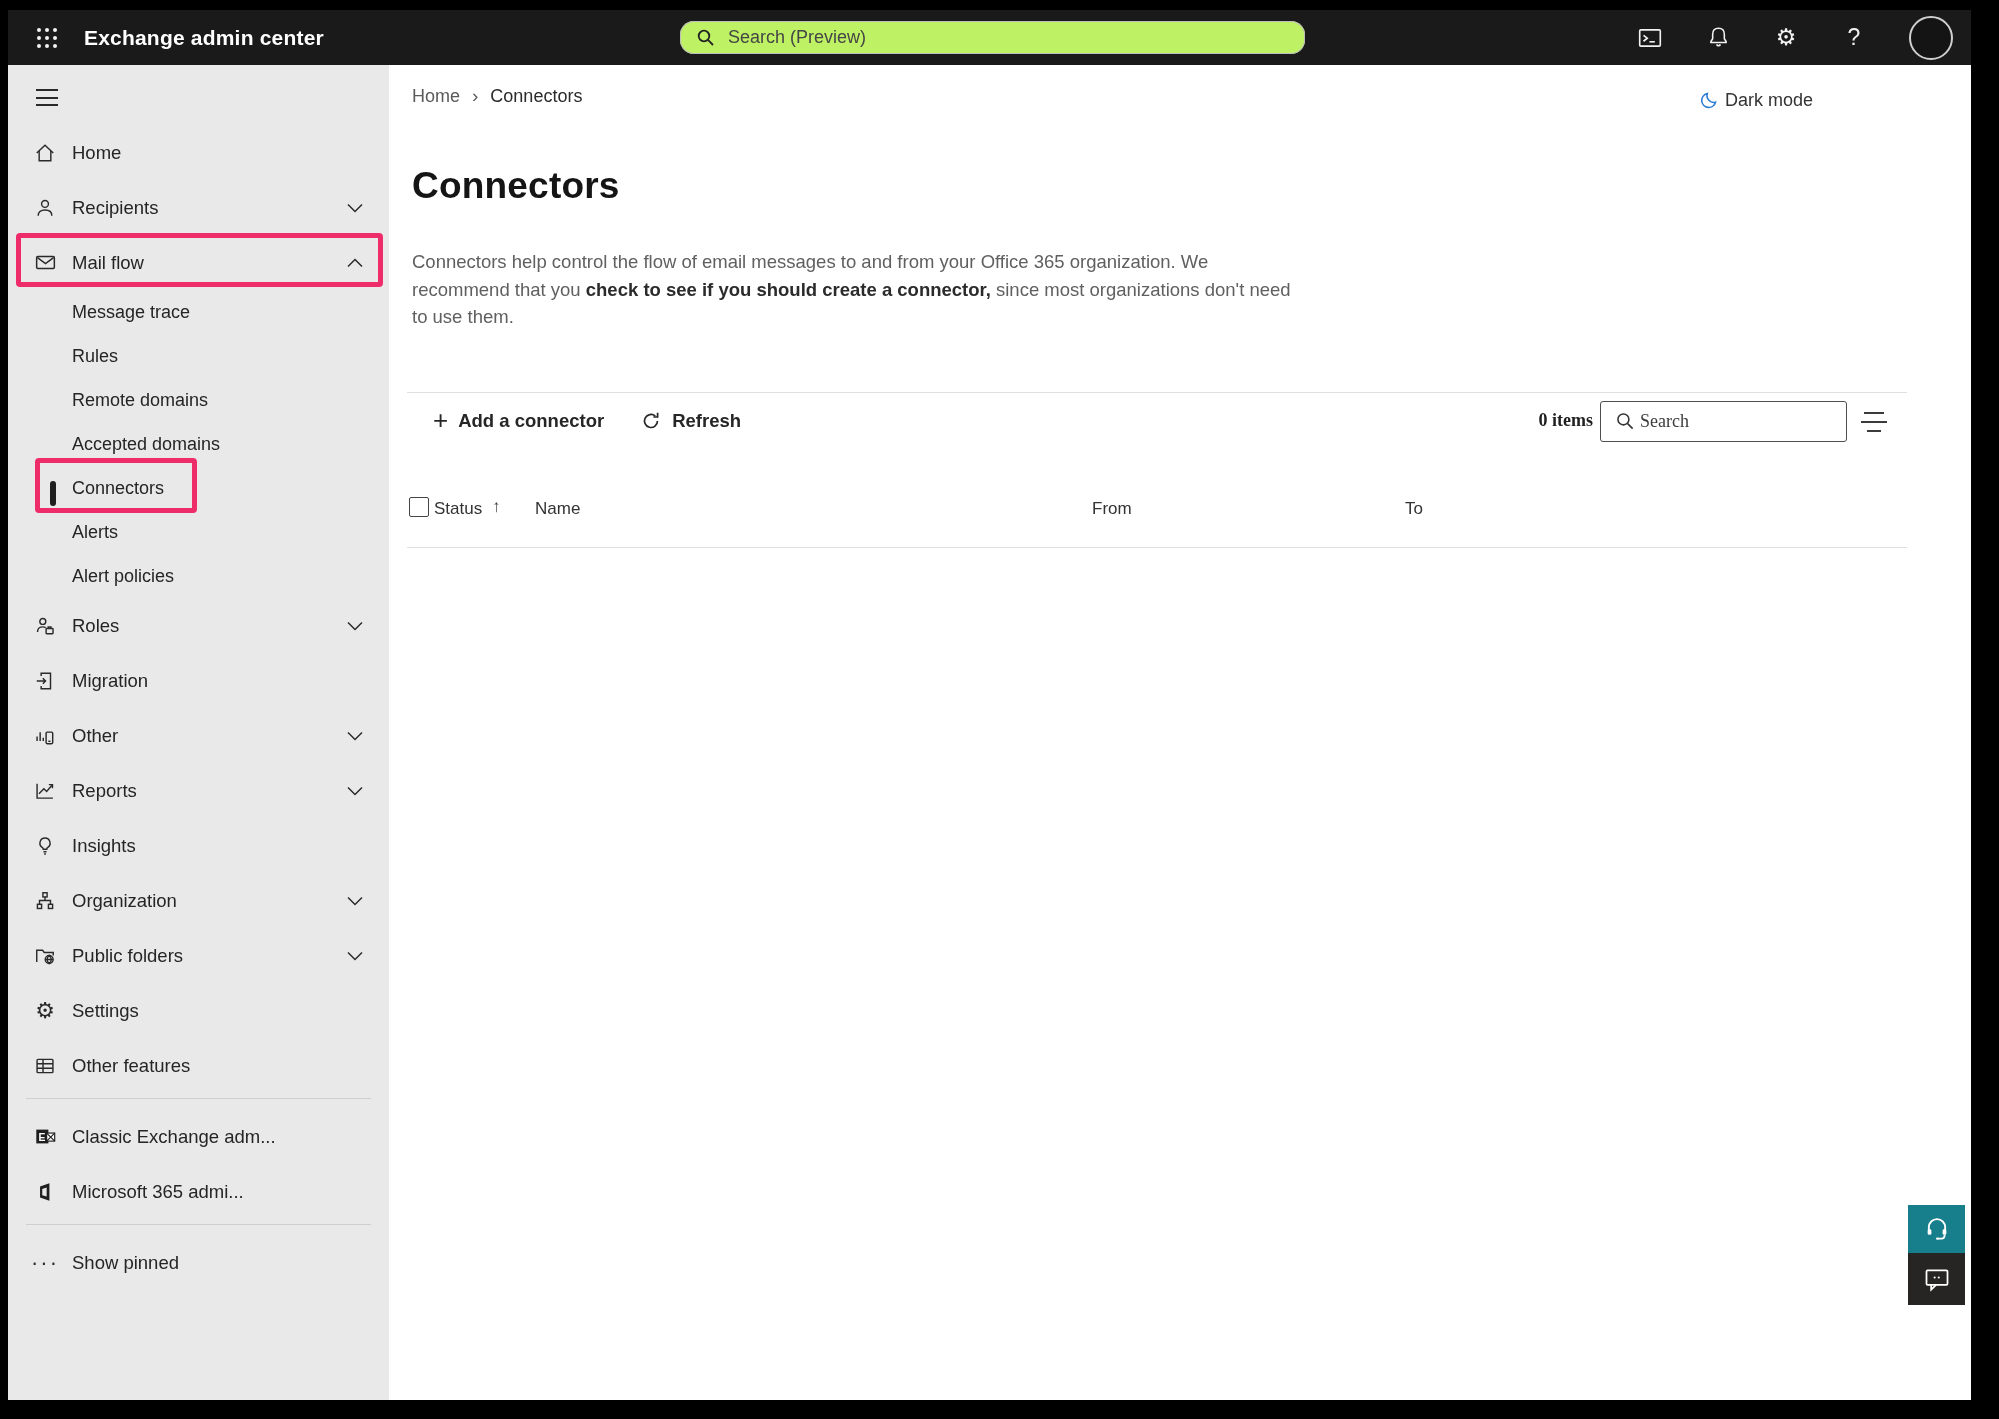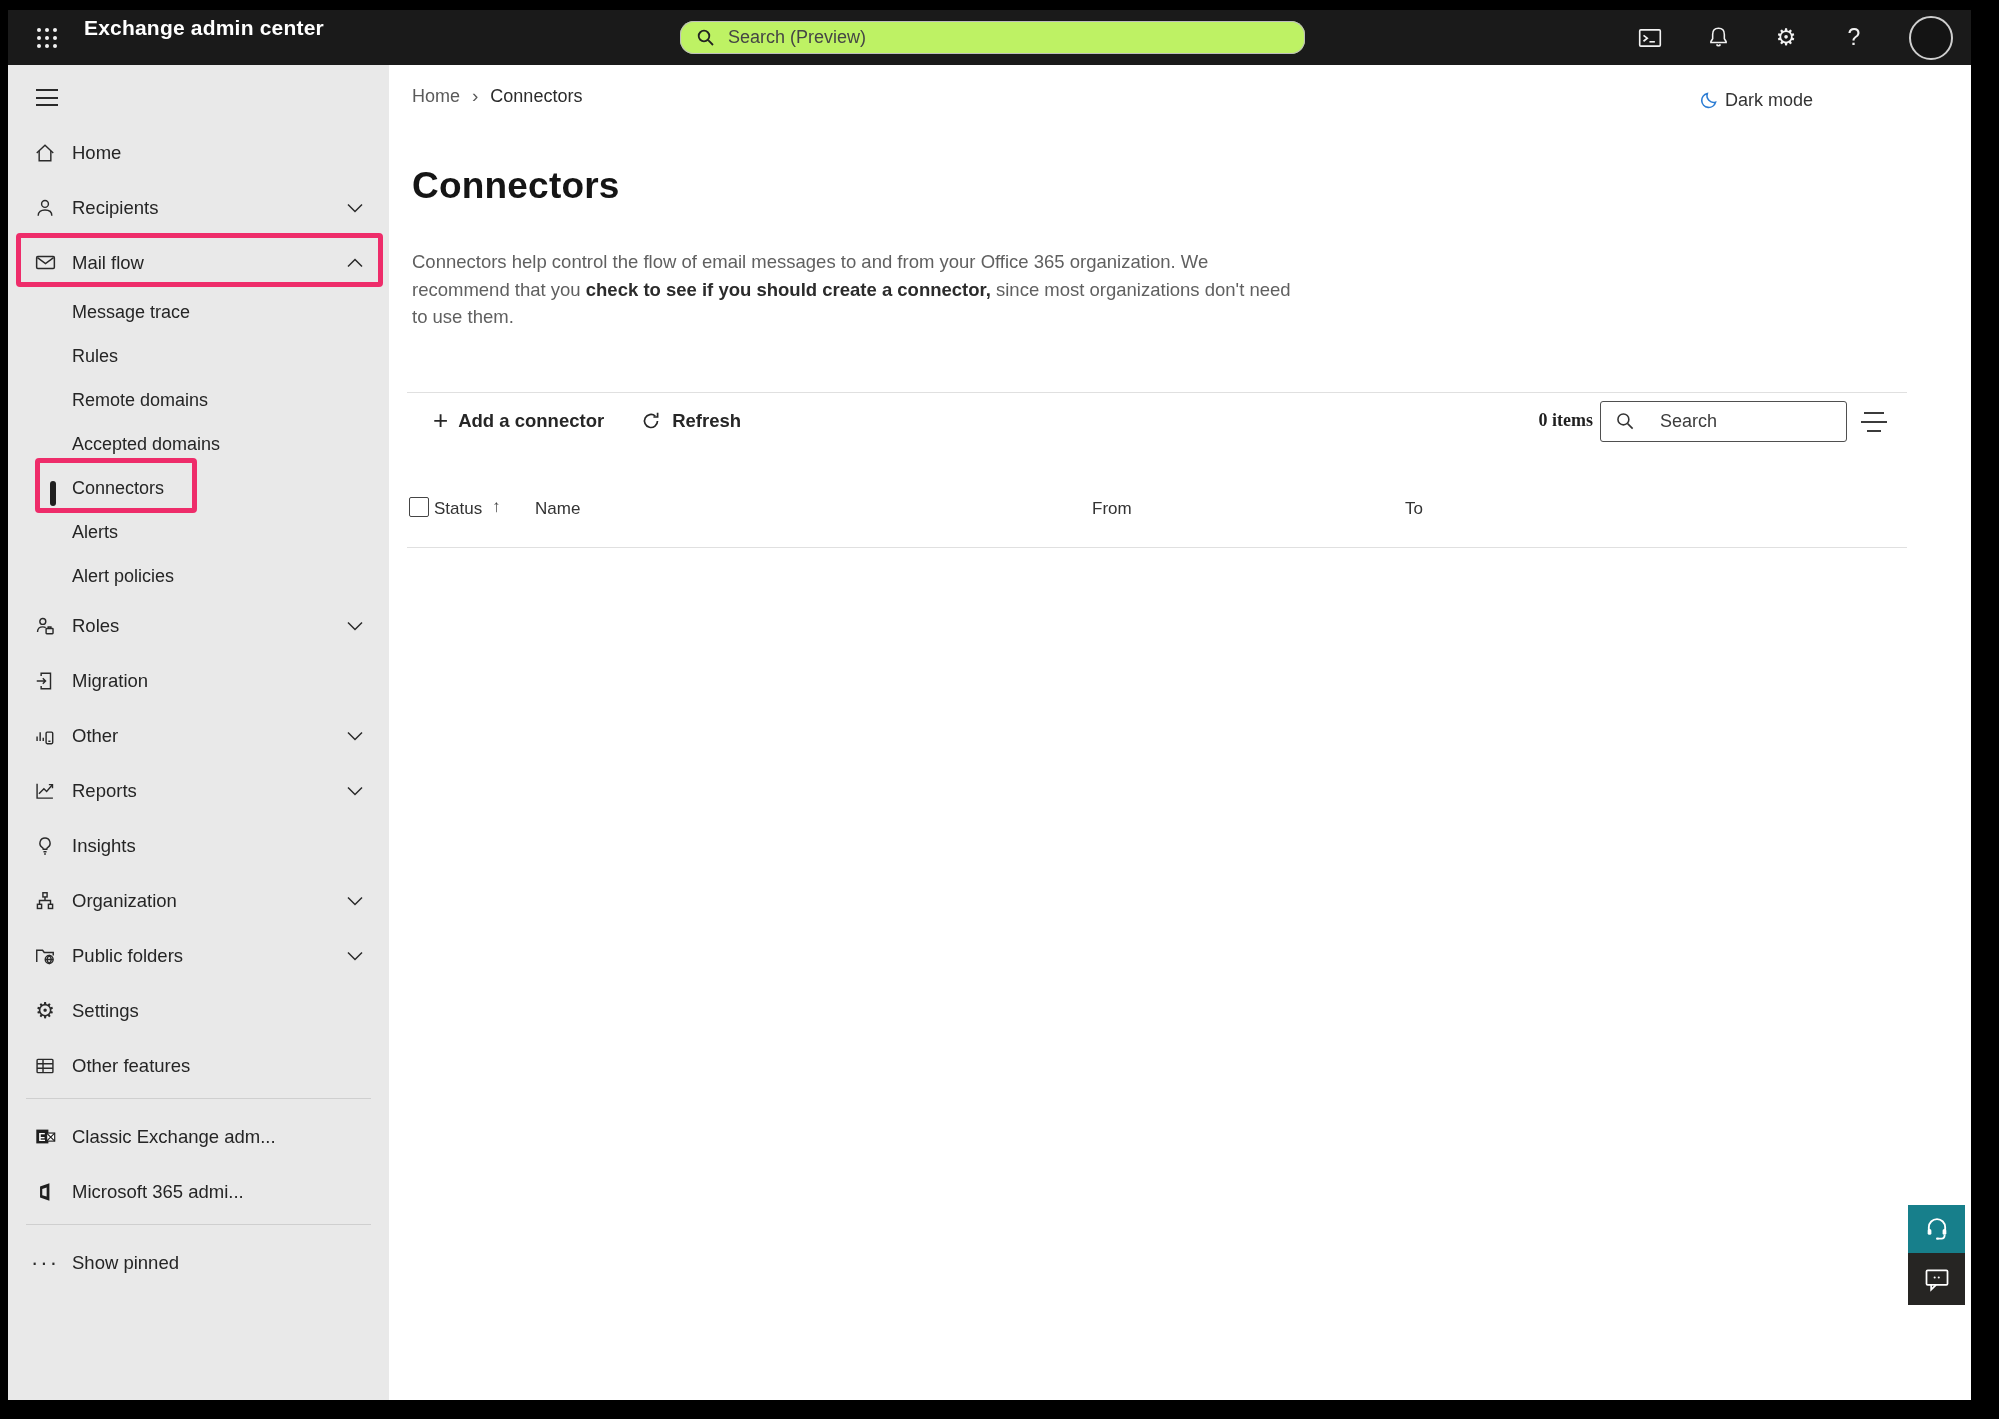--- a/index.html
+++ b/index.html
@@ -4,21 +4,21 @@
 <style>
   * { margin:0; padding:0; box-sizing:border-box; }
   html,body { background:#000; }
   body { font-family:"Liberation Sans", sans-serif; }
   #stage { position:relative; width:1999px; height:1419px; background:#000; overflow:hidden; }
   #screen { position:absolute; left:8px; top:10px; width:1963px; height:1390px; background:#fff; overflow:hidden; }
 
   
   .topbar { position:absolute; left:0; top:0; width:1963px; height:55px; background:#1a1a1a; }
   .waffle { position:absolute; left:28px; top:17px; width:22px; height:22px; cursor:pointer; }
-  .app-title { position:absolute; left:76px; top:6px; color:#fff; font-size:21px; font-weight:700; letter-spacing:.2px; }
+  .app-title { position:absolute; left:76px; top:16px; color:#fff; font-size:21px; font-weight:700; letter-spacing:.2px; }
   .top-search { position:absolute; left:672px; top:11px; width:625px; height:33px; background:#bef264; border-radius:14px; display:flex; align-items:center; padding-left:16px; box-shadow:inset 0 0 0 1px #bdbdbd; }
   .top-search input { border:0; outline:0; background:transparent; font-size:18px; color:#3d3d3d; width:540px; font-family:"Liberation Sans",sans-serif; }
   .top-search input::placeholder { color:#454545; opacity:1; }
   .top-icons { position:absolute; right:18px; top:0; height:55px; display:flex; align-items:center; gap:42px; }
   .tbtn { width:26px; height:26px; display:flex; align-items:center; justify-content:center; color:#f2f2f2; cursor:pointer; }
   .qmark { font-size:23px; font-weight:400; color:#f2f2f2; }
   .gearglyph { font-size:23px; color:#f2f2f2; line-height:1; }
   .avatar { width:44px; height:44px; border-radius:50%; background:#141414; border:2px solid #cfcfcf; cursor:pointer; }
 
   
@@ -48,21 +48,21 @@
   .darkmode span { font-size:18px; color:#333; }
   .page-title { position:absolute; left:23px; top:100px; font-size:37px; font-weight:700; color:#151515; letter-spacing:.2px; }
   .desc { position:absolute; left:23px; top:183px; width:888px; font-size:18.5px; line-height:27.5px; color:#606060; }
   .desc b { color:#2b2b2b; font-weight:700; }
   .hdiv { position:absolute; left:18px; right:64px; height:1px; background:#e0e0e0; }
   .toolbar { position:absolute; left:44px; top:336px; height:40px; display:flex; align-items:center; gap:36px; }
   .tool-btn { display:flex; align-items:center; gap:10px; cursor:pointer; color:#262626; font-size:18.5px; font-weight:700; }
   .plus { font-size:26px; font-weight:300; line-height:1; color:#262626; margin-top:-3px; }
   .count { position:absolute; right:378px; top:345px; font-family:"Liberation Serif", serif; font-weight:700; font-size:18px; color:#1f1f1f; }
   .tbl-search { position:absolute; left:1211px; top:336px; width:247px; height:41px; border:1.5px solid #4f4f4f; border-radius:3px; background:#fff; display:flex; align-items:center; padding-left:14px; }
-  .tbl-search input { border:0; outline:0; font-size:18px; color:#2f2f2f; width:170px; margin-left:24px; font-family:Liberation Sans, sans-serif; }
+  .tbl-search input { border:0; outline:0; font-size:18px; color:#2f2f2f; width:170px; margin-left:4px; font-family:Liberation Serif, serif; }
   .tbl-search input::placeholder { color:#3c3c3c; opacity:1; }
   .filter { position:absolute; left:1471px; top:347px; width:28px; height:20px; display:flex; flex-direction:column; align-items:center; justify-content:space-between; cursor:pointer; }
   .filter div { height:2px; background:#3b3b3b; }
   .hdr { position:absolute; top:430px; left:0; width:100%; height:36px; font-size:17px; color:#333; }
   .checkbox { position:absolute; left:20px; top:2px; width:20px; height:20px; border:1.5px solid #454545; border-radius:2px; background:#fff; cursor:pointer; }
   .col-status { position:absolute; left:45px; top:4px; cursor:pointer; }
   .sort-arrow { position:absolute; left:103px; top:2px; font-size:17px; color:#444; }
   .col-name { position:absolute; left:146px; top:4px; cursor:pointer; }
   .col-from { position:absolute; left:703px; top:4px; cursor:pointer; }
   .col-to { position:absolute; left:1016px; top:4px; cursor:pointer; }

